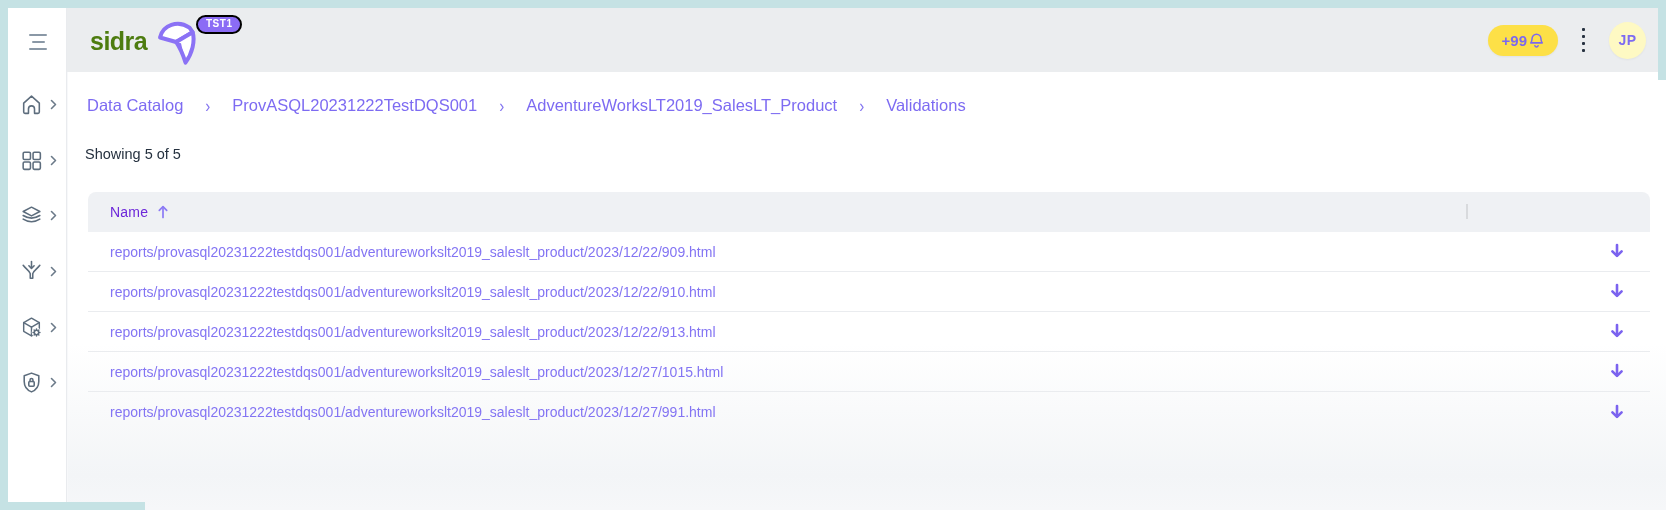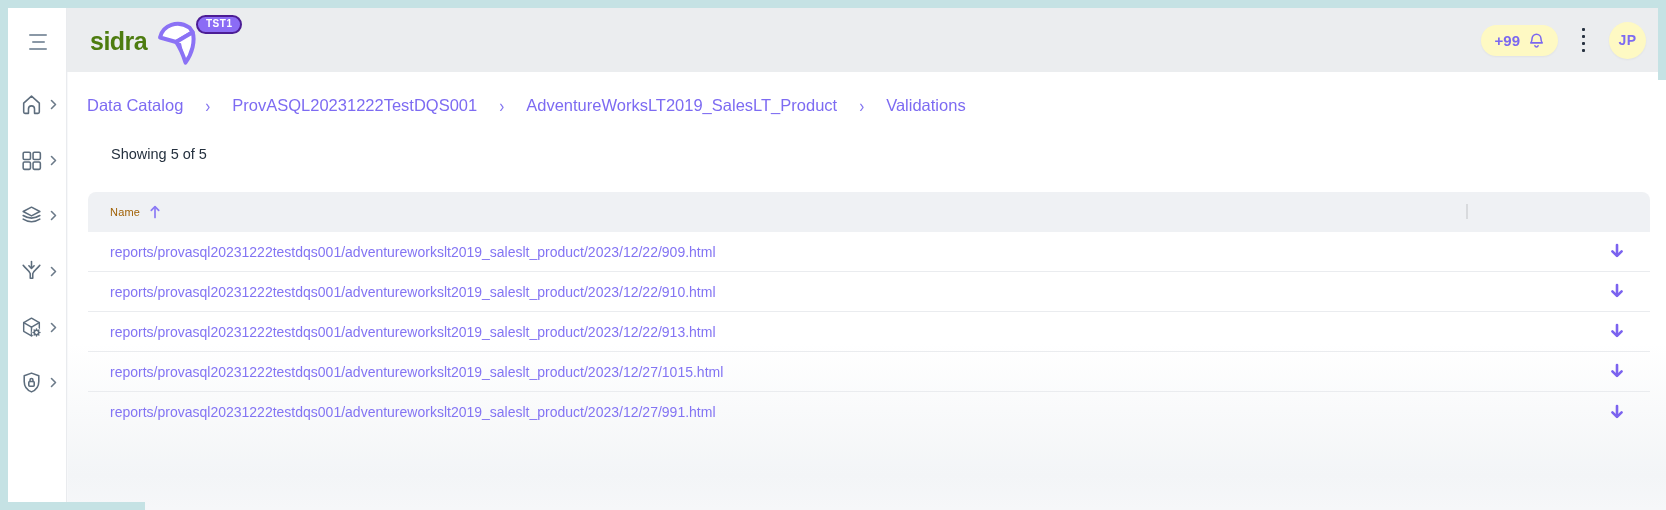--- a/index.html
+++ b/index.html
@@ -44,28 +44,28 @@
   
   .topbar {
     position:absolute; left:67px; top:8px; width:1591px; height:64px;
     background:#ebedef; display:flex; align-items:center; z-index:5;
   }
   .logo-wrap { position:relative; display:flex; align-items:center; margin-left:23px; height:64px; cursor:pointer; }
   .logo-text { font-size:25px; font-weight:bold; letter-spacing:-0.5px; color:#4d7c0f; line-height:1; padding-top:2px; }
   .logo-bird { width:44px; height:50px; margin-left:8px; margin-top:4px; }
   .env-badge {
     position:absolute; left:106px; top:7px;
-    background:#8b6cf5; color:#ffffff; border:2px solid #4c1d95;
+    background:#8b6cf5; color:#ffffff; border:2px solid #000000;
     font-size:10px; font-weight:bold; letter-spacing:0.5px;
     padding:2px 8px 3px; border-radius:10px; line-height:1;
   }
   .topbar-right { position:absolute; right:12px; top:0; height:64px; display:flex; align-items:center; gap:21px; }
   .notif-pill {
-    display:flex; align-items:center; gap:7px;
-    background:#fef9c3; border:none; border-radius:16px;
+    display:flex; align-items:center; 
+    background:#fde047; border:none; border-radius:16px;
     height:31px; padding:0 12px 0 14px; cursor:pointer;
     box-shadow:0 1px 2px rgba(30,40,60,0.05);
   }
   .notif-count { color:#7b68f0; font-size:15px; font-weight:bold; }
   .notif-pill svg { width:19px; height:19px; color:#7b68f0; }
   .kebab { display:flex; flex-direction:column; gap:4px; padding:4px 3px; background:none; border:none; cursor:pointer; }
   .kebab i { width:3px; height:3px; border-radius:1px; background:#273241; }
   .avatar {
     width:37px; height:37px; border-radius:50%; background:#fef9c3;
     display:flex; align-items:center; justify-content:center;
@@ -78,32 +78,32 @@
     position:absolute; left:68px; top:72px; width:1598px; height:438px;
     background:linear-gradient(180deg,#ffffff 0%,#ffffff 62%,#f3f5f7 92%,#f6f7f9 100%);
   }
   .breadcrumb {
     position:absolute; left:19px; top:20px; height:26px;
     display:flex; align-items:center; gap:22px;
     font-size:16.5px; color:#7d6bf2;
   }
   .crumb { cursor:pointer; }
   .crumb-sep { font-size:15px; color:#8576f0; transform:scaleY(1.25); }
-  .showing { position:absolute; left:43px; top:74px; font-size:14.5px; color:#25313f; }
+  .showing { position:absolute; left:17px; top:74px; font-size:14.5px; color:#25313f; }
 
   .table {
     position:absolute; left:20px; top:120px; width:1562px;
   }
   .thead {
     position:relative; height:40px; background:#eff1f4;
     border-radius:8px 8px 0 0;
     display:flex; align-items:center;
   }
   .th-name { display:flex; align-items:center; gap:9px; padding-left:22px; cursor:pointer; }
-  .th-label { font-size:11px; color:#a16207; letter-spacing:0.2px;text-align:right; }
+  .th-label { font-size:14px; color:#6d28d9; letter-spacing:0.2px;text-align:right; }
   .th-name svg { width:12px; height:14px; color:#8b7af5; }
   .col-divider { position:absolute; left:1378px; top:12px; width:2px; height:15px; background:#d8dadd; cursor:col-resize; }
 
   .trow {
     height:40px; display:flex; align-items:center; justify-content:space-between;
     background:transparent; border-bottom:1px solid #eaecef;
   }
   .trow:first-of-type { border-top:none; }
   .trow:last-of-type { border-bottom:none; }
   .row-link {

